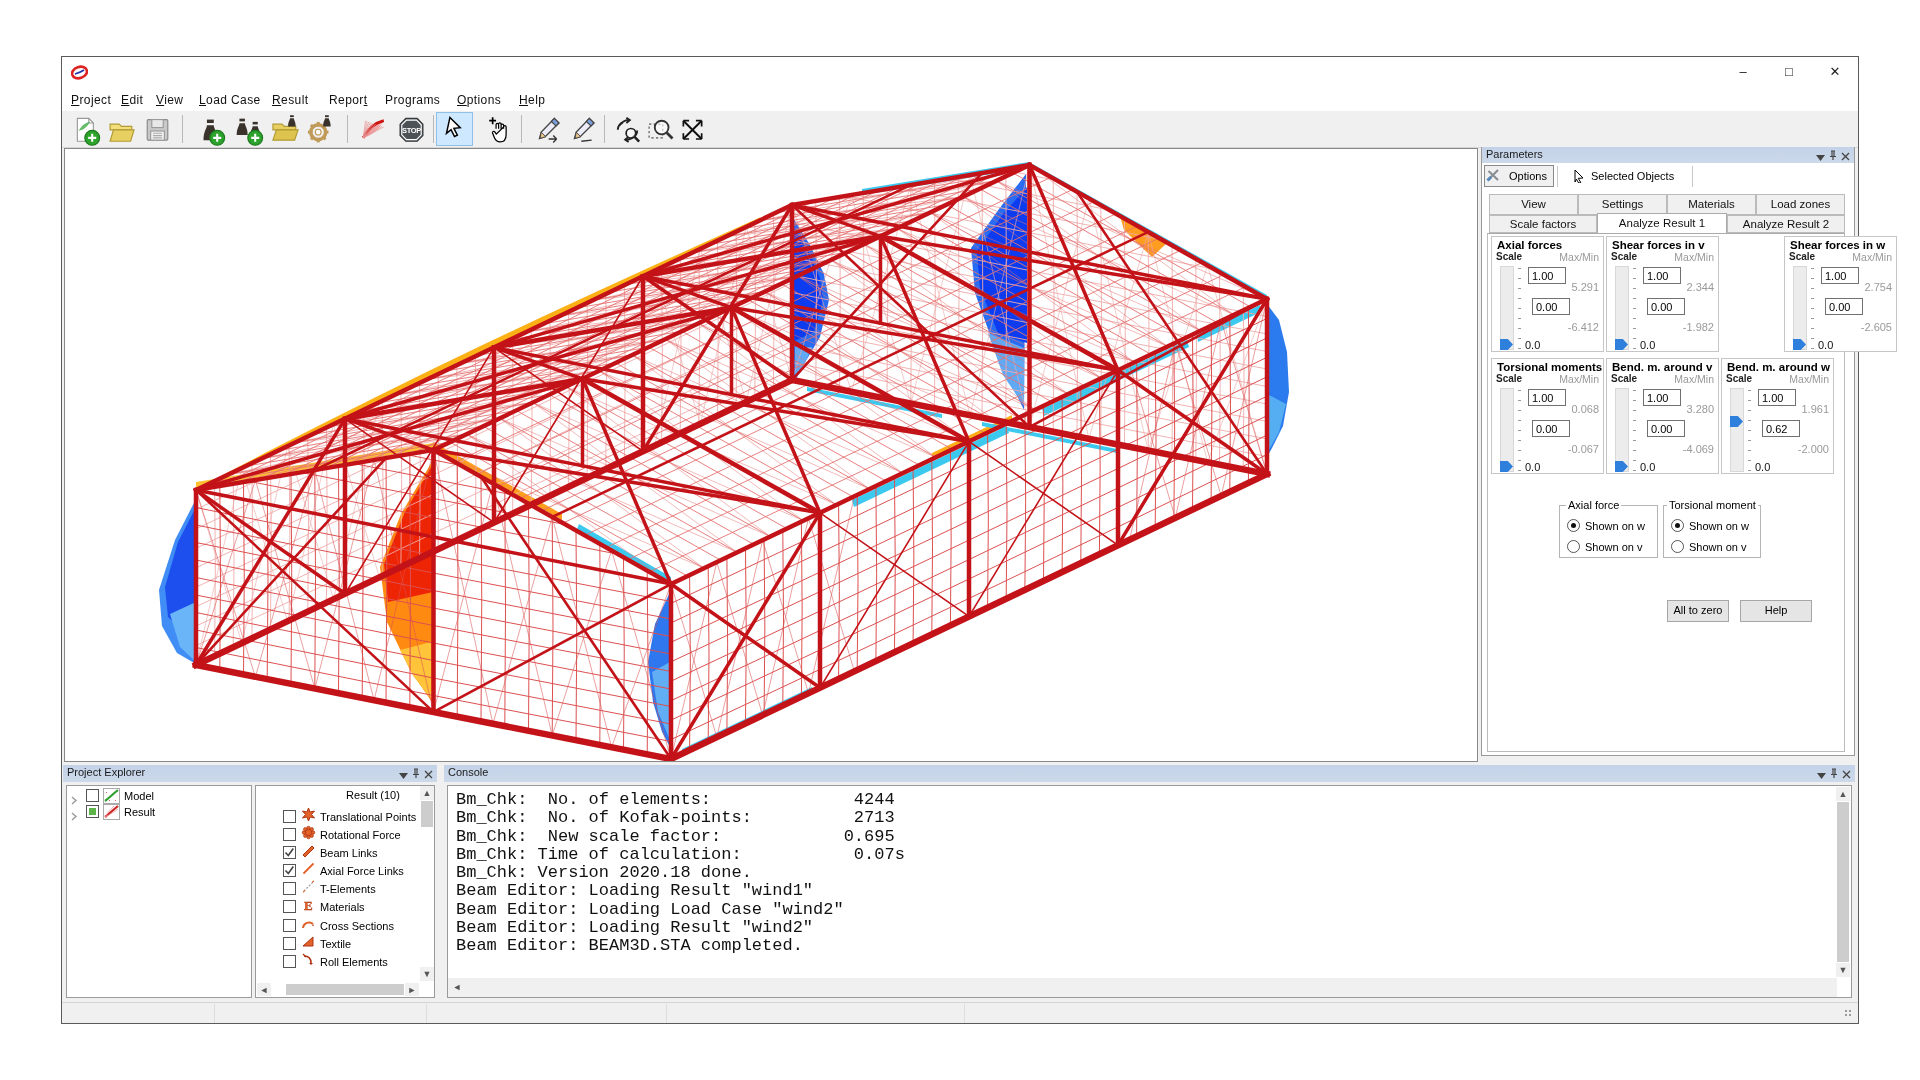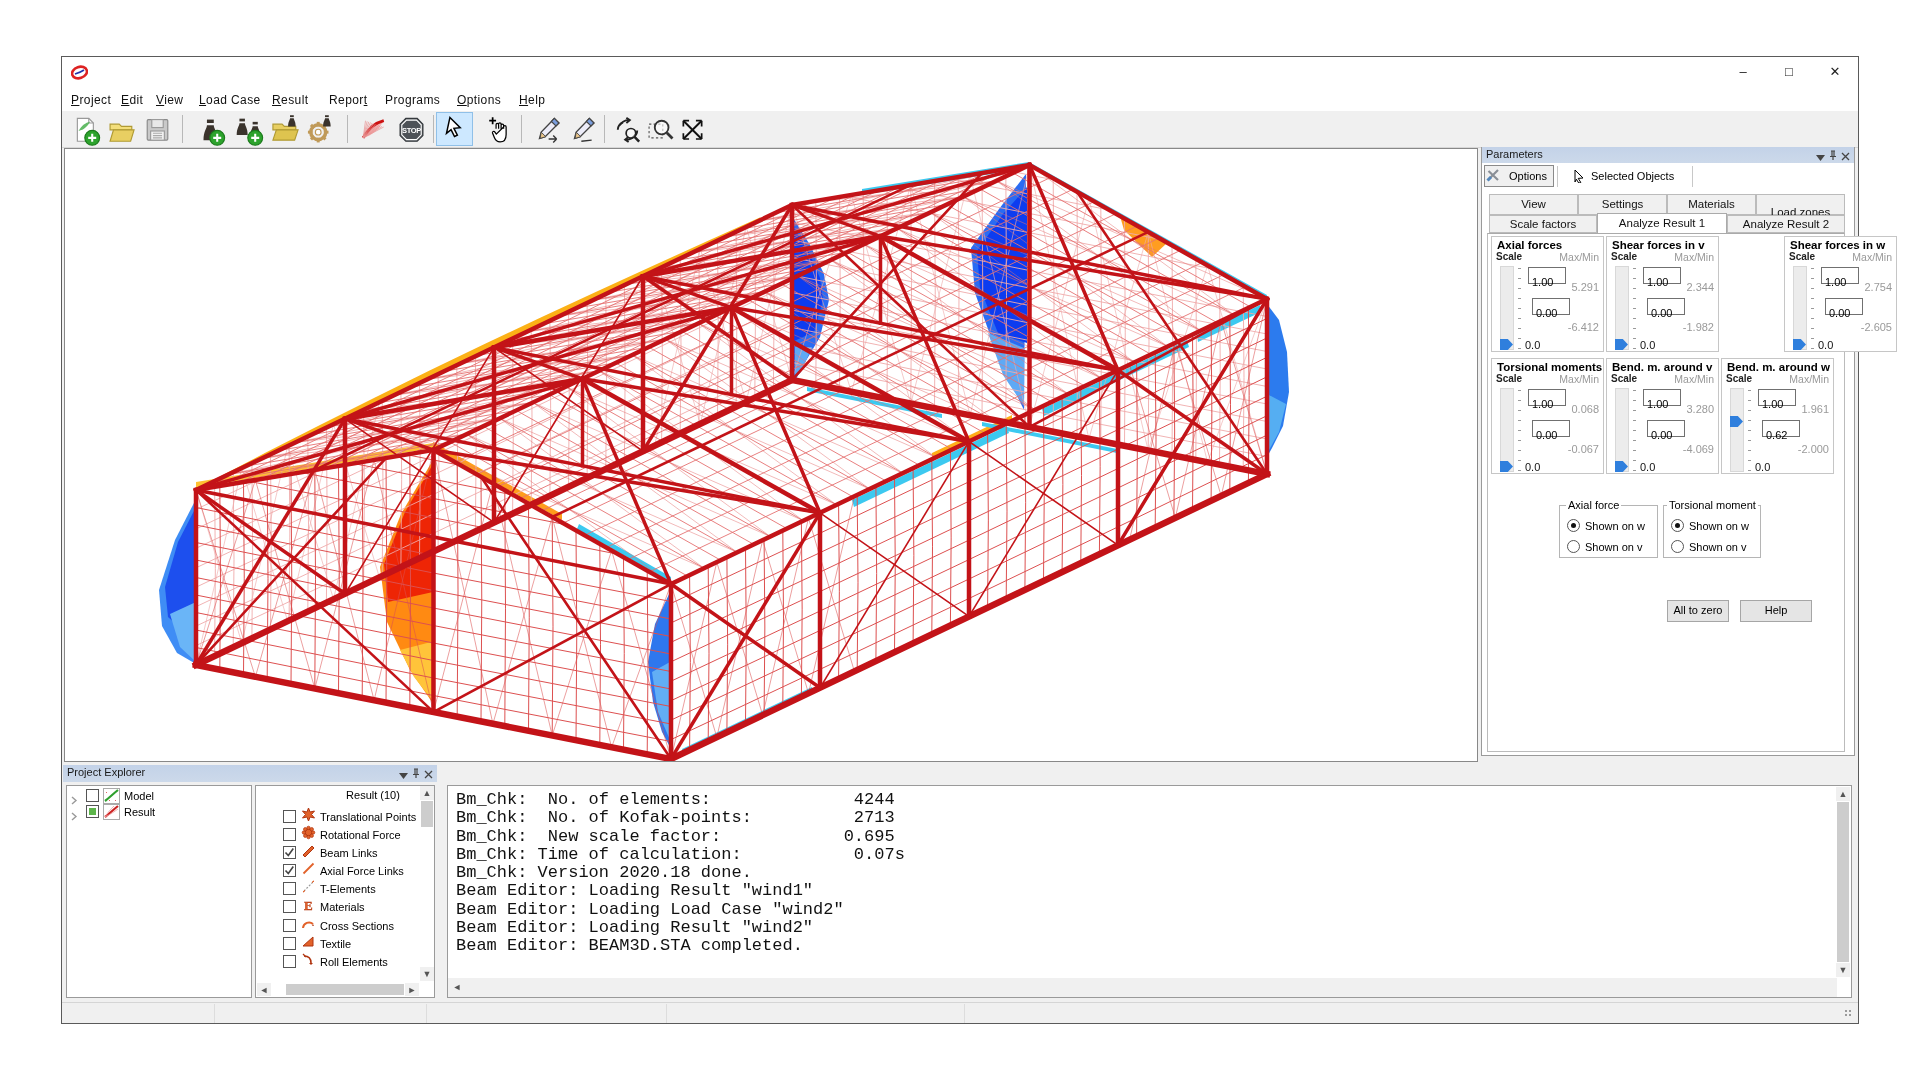--- a/index.html
+++ b/index.html
@@ -22,21 +22,21 @@
 #params .ptitle {height:16px}
 .tabbtn {position:absolute;font-size:11.5px;text-align:center;color:#111}
 .gb {position:absolute;width:113px;height:116px;border:1px solid #c6c6c6;background:#fff}
 .gbt {position:absolute;left:5px;top:2px;font-weight:bold;font-size:11.5px;white-space:nowrap}
 .gbl {position:absolute;left:4px;top:14px;font-size:10px;font-weight:bold;color:#222}
 .gbr {position:absolute;right:4px;top:14px;font-size:10.5px;color:#999}
 .sltrack {position:absolute;left:8px;top:29px;width:14px;height:84px;background:#ececec;border:1px solid #d8d8d8}
 .slthumb {position:absolute;left:8px;width:13px;height:11px;background:#2f7fdd;clip-path:polygon(0 0,60% 0,100% 50%,60% 100%,0 100%)}
 .ticks {position:absolute;left:26px;top:31px;width:4px;height:82px}
 .ticks i {position:absolute;left:0;width:3px;height:1px;background:#999}
-.inp {position:absolute;width:38px;height:17px;border:1px solid #707070;background:#fff;font-size:11px;padding:8px 0 0 3px}
+.inp {position:absolute;width:38px;height:17px;border:1px solid #707070;background:#fff;font-size:11px;padding:2px 0 0 3px}
 .gval {position:absolute;right:4px;font-size:11px;color:#9a9a9a}
 .zz {position:absolute;left:33px;top:102px;font-size:11px;color:#111}
 .fs {position:absolute;border:1px solid #b5b5b5}
 .fs span.lg {position:absolute;left:6px;top:-7px;background:#fff;font-size:11px;padding:0 2px;white-space:nowrap}
 .rrow {position:absolute;height:14px}
 .rc {display:inline-block;width:13px;height:13px;border:1px solid #555;border-radius:50%;background:#fff;vertical-align:middle;position:relative}
 .rdot {position:absolute;left:3px;top:3px;width:5px;height:5px;background:#111;border-radius:50%}
 .rl {font-size:11px;margin-left:5px;vertical-align:middle}
 .btn {position:absolute;background:#e5e5e5;border:1px solid #a6a6a6;font-size:11px;text-align:center}
 #pe {position:absolute;left:63px;top:765px;width:374px;height:235px;background:#f0f0f0}
@@ -717,21 +717,21 @@
       </svg></div>
   <div class="abs" style="left:75px;top:19px;width:1px;height:21px;background:#c8c8c8"></div>
   <div class="abs" style="left:91px;top:22px"><svg width="12" height="14" viewBox="0 0 12 14">
         <path d="M2 1l8 8-4.8.4 2.6 4-2 .8-2.4-4L2 13z" fill="#fff" stroke="#000"></path>
       </svg></div>
   <div class="abs" style="left:109px;top:23px;font-size:11px">Selected Objects</div>
   <div class="abs" style="left:210px;top:19px;width:1px;height:21px;background:#c8c8c8"></div>
   <div class="tabbtn" style="left:7px;top:47px;width:89px;height:21px;background:#f0f0f0;border:1px solid #bbb;padding-top:3px">View</div>
   <div class="tabbtn" style="left:96px;top:47px;width:89px;height:21px;background:#f0f0f0;border:1px solid #bbb;padding-top:3px">Settings</div>
   <div class="tabbtn" style="left:185px;top:47px;width:89px;height:21px;background:#f0f0f0;border:1px solid #bbb;padding-top:3px">Materials</div>
-  <div class="tabbtn" style="left:274px;top:47px;width:89px;height:21px;background:#f0f0f0;border:1px solid #bbb;padding-top:11px">Load zones</div>
+  <div class="tabbtn" style="left:274px;top:47px;width:89px;height:21px;background:#f0f0f0;border:1px solid #bbb;padding-top:3px">Load zones</div>
   <div class="tabbtn" style="left:7px;top:68px;width:108px;height:18px;background:#f0f0f0;border:1px solid #bbb;padding-top:2px">Scale factors</div>
   <div class="tabbtn" style="left:245px;top:68px;width:118px;height:18px;background:#f0f0f0;border:1px solid #bbb;padding-top:2px">Analyze Result 2</div>
   <div class="tabbtn" style="left:115px;top:66px;width:130px;height:20px;background:#fff;border:1px solid #aaa;border-bottom:none;padding-top:3px">Analyze Result 1</div>
   <div class="abs" style="left:5px;top:86px;width:358px;height:519px;border:1px solid #bbb;border-top:1px solid #aaa;background:#fff"></div>
 </div>
 <div class="gb" style="left:1491px;top:236px">
 <div class="gbt">Axial forces</div>
 <div class="gbl">Scale</div>
     <div class="gbr">Max/Min</div>
 <div class="sltrack"></div>
@@ -964,20 +964,29 @@
           <path d="M2 2l3 3" stroke="#b03510" stroke-width="1.3"></path>
         </svg></span><span class="llab">Roll Elements</span></div>
   <div class="sba" style="left:420px;top:786px;width:14px;height:14px">▲</div>
   <div class="sbt" style="left:421px;top:801px;width:12px;height:26px"></div>
   <div class="sba" style="left:420px;top:967px;width:14px;height:14px">▼</div>
   <div class="sba" style="left:257px;top:983px;width:14px;height:13px">◄</div>
   <div class="sbt" style="left:286px;top:984px;width:118px;height:11px"></div>
   <div class="sba" style="left:405px;top:983px;width:14px;height:13px">►</div>
 </div>
 <div id="console">
+  <div class="ptitle" style="height:17px"><span class="pt">Console</span><span class="picons"><svg width="9" height="6" viewBox="0 0 9 6">
+          <path d="M0 0h9L4.5 6z" fill="#444"></path>
+        </svg>&nbsp;<svg width="10" height="11" viewBox="0 0 10 11">
+          <g stroke="#444" stroke-width="1.2" fill="none">
+            <path d="M3 1h4M4 1v5M6 1v5M2 6.5h6M5 6.5V10"></path>
+          </g>
+        </svg>&nbsp;<svg width="9" height="9" viewBox="0 0 9 9">
+          <path d="M1 1l7 7M8 1L1 8" stroke="#444" stroke-width="1.3"></path>
+        </svg></span></div>
   <div class="whitebox" style="left:3px;top:20px;width:1405px;height:213px"></div>
   <div class="mono abs" style="left:12px;top:26px;font-size:17px;line-height:18.3px;color:#111">Bm_Chk:&nbsp;&nbsp;No.&nbsp;of&nbsp;elements:&nbsp;&nbsp;&nbsp;&nbsp;&nbsp;&nbsp;&nbsp;&nbsp;&nbsp;&nbsp;&nbsp;&nbsp;&nbsp;&nbsp;4244<br>Bm_Chk:&nbsp;&nbsp;No.&nbsp;of&nbsp;Kofak-points:&nbsp;&nbsp;&nbsp;&nbsp;&nbsp;&nbsp;&nbsp;&nbsp;&nbsp;&nbsp;2713<br>Bm_Chk:&nbsp;&nbsp;New&nbsp;scale&nbsp;factor:&nbsp;&nbsp;&nbsp;&nbsp;&nbsp;&nbsp;&nbsp;&nbsp;&nbsp;&nbsp;&nbsp;&nbsp;0.695<br>Bm_Chk:&nbsp;Time&nbsp;of&nbsp;calculation:&nbsp;&nbsp;&nbsp;&nbsp;&nbsp;&nbsp;&nbsp;&nbsp;&nbsp;&nbsp;&nbsp;0.07s<br>Bm_Chk:&nbsp;Version&nbsp;2020.18&nbsp;done.<br>Beam&nbsp;Editor:&nbsp;Loading&nbsp;Result&nbsp;"wind1"<br>Beam&nbsp;Editor:&nbsp;Loading&nbsp;Load&nbsp;Case&nbsp;"wind2"<br>Beam&nbsp;Editor:&nbsp;Loading&nbsp;Result&nbsp;"wind2"<br>Beam&nbsp;Editor:&nbsp;BEAM3D.STA&nbsp;completed.</div>
   <div class="sba" style="left:1392px;top:22px;width:14px;height:14px">▲</div>
   <div class="sbt" style="left:1393px;top:37px;width:12px;height:160px"></div>
   <div class="sba" style="left:1392px;top:198px;width:14px;height:14px">▼</div>
   <div class="abs" style="left:4px;top:213px;width:1389px;height:19px;background:#f0f0f0"></div>
   <div class="sba" style="left:6px;top:215px;width:14px;height:14px">◄</div>
 </div>
 <div id="win2" style="position:absolute;left:61px;top:56px;width:1798px;height:968px;pointer-events:none">
   <div id="statusbar">

